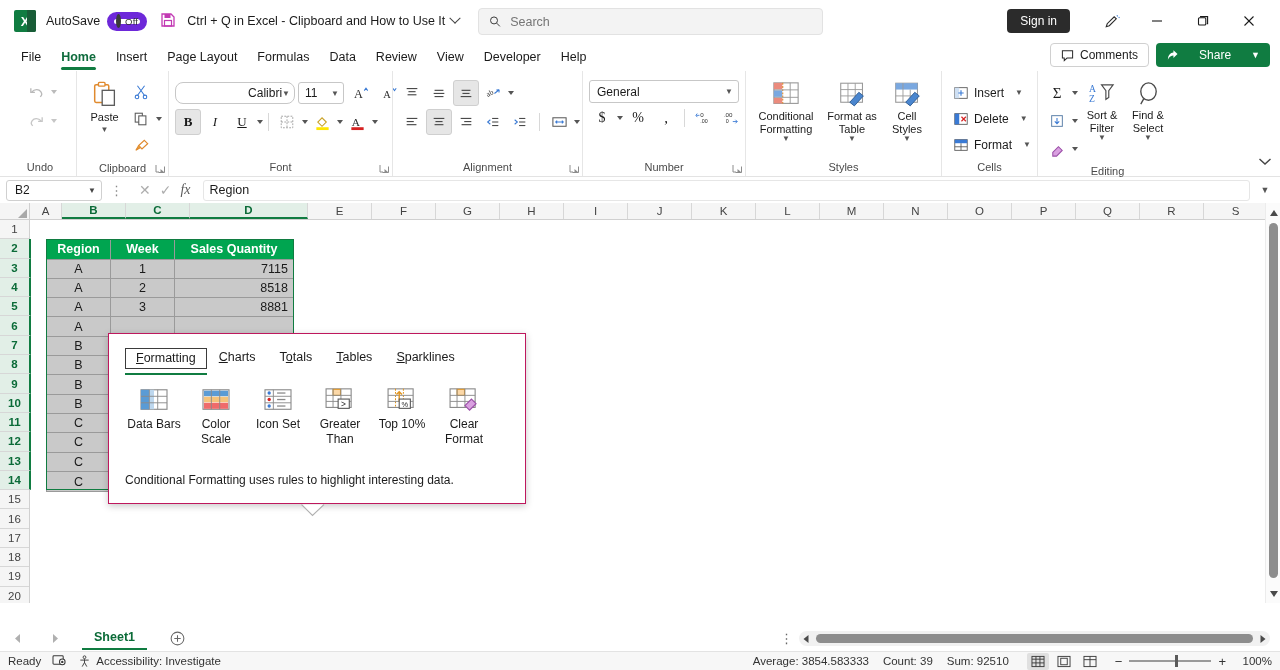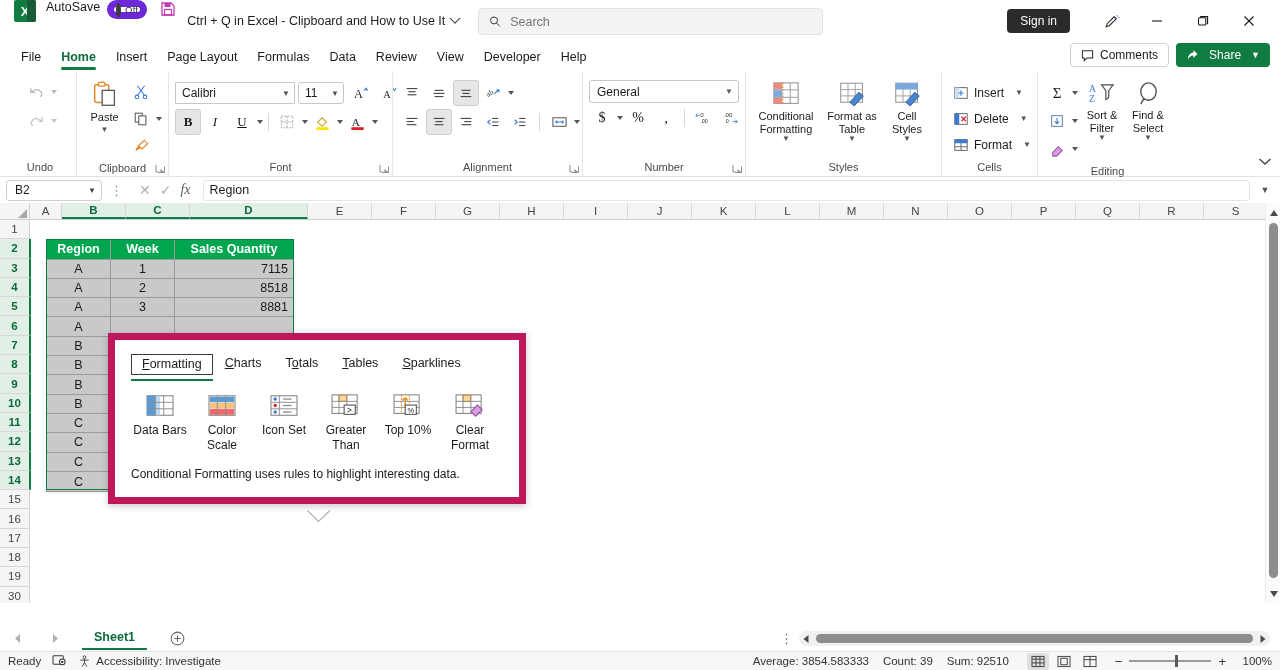--- a/index.html
+++ b/index.html
@@ -8,21 +8,21 @@
     font-family: "Liberation Sans", sans-serif;
     font-size: 12px;
     color: #1b1b1b;
     background: #ffffff;
     -webkit-font-smoothing: antialiased;
   }
   .app { position:relative; width:1280px; height:670px; }
 
   
   .titlebar {
-    height:42px; background:#fff; display:flex; 
+    height:42px; background:#fff; display:flex; align-items:center;
     padding:0 8px; position:relative;
   }
   .xl-logo {
     width:22px; height:22px; margin:0 10px 0 6px; border-radius:2px;
     background:#107C41; position:relative; flex:none;
     display:flex; align-items:center; justify-content:center;
   }
   .xl-logo::after {
     content:"X"; color:#fff; font-weight:bold; font-size:13px;
     font-family:"Liberation Sans", sans-serif;
@@ -74,21 +74,21 @@
     background:#107C41; border-radius:2px;
   }
   .tabs-right { position:absolute; right:10px; top:1px; display:flex; gap:7px; align-items:center;}
   .btn-comments {
     border:1px solid #d0d0d0; background:#fff; border-radius:4px; font-size:12px;
     padding:4px 10px; display:flex; align-items:center; gap:6px; cursor:pointer;
     font-family:"Liberation Sans", sans-serif; color:#1b1b1b;
   }
   .btn-share {
     background:#107C41; color:#fff; border:none; border-radius:4px; font-size:12px;
-    padding:5px 10px; display:flex; align-items:center; gap:10px; cursor:pointer;
+    padding:5px 10px; display:flex; align-items:center; gap:20px; cursor:pointer;
     font-family:"Liberation Sans", sans-serif;
   }
 
   
   .ribbon {
     height:106px; background:#fff; border-bottom:1px solid #e3e3e3;
     display:flex; align-items:stretch; position:relative; padding-left:4px;
   }
   .rgroup { display:flex; flex-direction:column; position:relative; padding:4px 6px 0 6px; }
   .rgroup + .rgroup { border-left:1px solid #e6e6e6; }
@@ -107,22 +107,22 @@
     text-align:center; line-height:1.15;
   }
   .smbtn {
     width:26px; height:26px; display:flex; align-items:center; justify-content:center;
     border-radius:3px; cursor:pointer;
   }
   .smbtn.on { background:#e6e6e6; border:1px solid #cfcfcf; }
   .caret { width:0;height:0;border-left:3.2px solid transparent;border-right:3.2px solid transparent;border-top:4px solid #555; margin-left:1px; cursor:pointer;}
   .row { display:flex; align-items:center; gap:1px; }
   .fontname {
-    width:120px; height:22px; border:1px solid #c7c7c7; border-radius:1px; background:#fff;
-    display:flex; align-items:center; padding:0 4px 0 6px; font-size:12px; justify-content:space-between;
+    width:120px; height:22px; border:1px solid #c7c7c7; border-radius:8px; background:#fff;
+    display:flex; align-items:center; padding:0 4px 0 6px; font-size:12px; justify-content:flex-end;
     cursor:pointer;
   }
   .fontsize {
     width:46px; height:22px; border:1px solid #c7c7c7; border-radius:3px; background:#fff;
     display:flex; align-items:center; padding:0 4px 0 6px; font-size:12px; justify-content:space-between;
     cursor:pointer;
   }
   .numfmt {
     width:150px; height:23px; border:1px solid #c7c7c7; border-radius:3px; background:#fff;
     display:flex; align-items:center; padding:0 5px 0 7px; font-size:12px; justify-content:space-between;
@@ -184,21 +184,21 @@
   }
   .td.hdr { background:#00A550; color:#fff; font-weight:bold; }
   .td.num { justify-content:flex-end; padding-right:5px; }
   .td:last-child { border-right:none; }
   .selbox { position:absolute; border:1.6px solid #107C41; pointer-events:none; }
   .selhandle { position:absolute; width:5px; height:5px; background:#107C41; }
 
   
   .qa {
     position:absolute; left:94px; top:332px; width:418px; height:171px;
-    background:#fff; border:7px solid #be185d; box-shadow:0 2px 7px rgba(0,0,0,.22);
+    background:#fff; border:1px solid #be185d; box-shadow:0 2px 7px rgba(0,0,0,.22);
     z-index:40;
   }
   .qa-tabs { display:flex; gap:0px; padding:14px 10px 0 16px; }
   .qa-tab {
     font-size:12.5px; color:#1b1b1b; padding:2px 12px 5px 12px; cursor:pointer;
     position:relative; white-space:nowrap;
   }
   .qa-tab u { text-decoration:underline; }
   .qa-tab.active { border:1.3px solid #3b3b3b; font-weight:normal; padding:2px 10px 3px 10px; }
   .qa-tab.active::after {
@@ -827,21 +827,21 @@
         <div class="rh sel">10</div>
         <div class="rh sel">11</div>
         <div class="rh sel">12</div>
         <div class="rh sel">13</div>
         <div class="rh sel">14</div>
         <div class="rh">15</div>
         <div class="rh">16</div>
         <div class="rh">17</div>
         <div class="rh">18</div>
         <div class="rh">19</div>
-        <div class="rh">30</div>
+        <div class="rh">20</div>
       </div>
 
       <div class="cells">
 
         <div class="tbl" style="top:19.3px">
           <div class="tr">
             <div class="td hdr" style="width:64px">Region</div>
             <div class="td hdr" style="width:64px">Week</div>
             <div class="td hdr" style="width:118px">Sales Quantity</div>
           </div>

